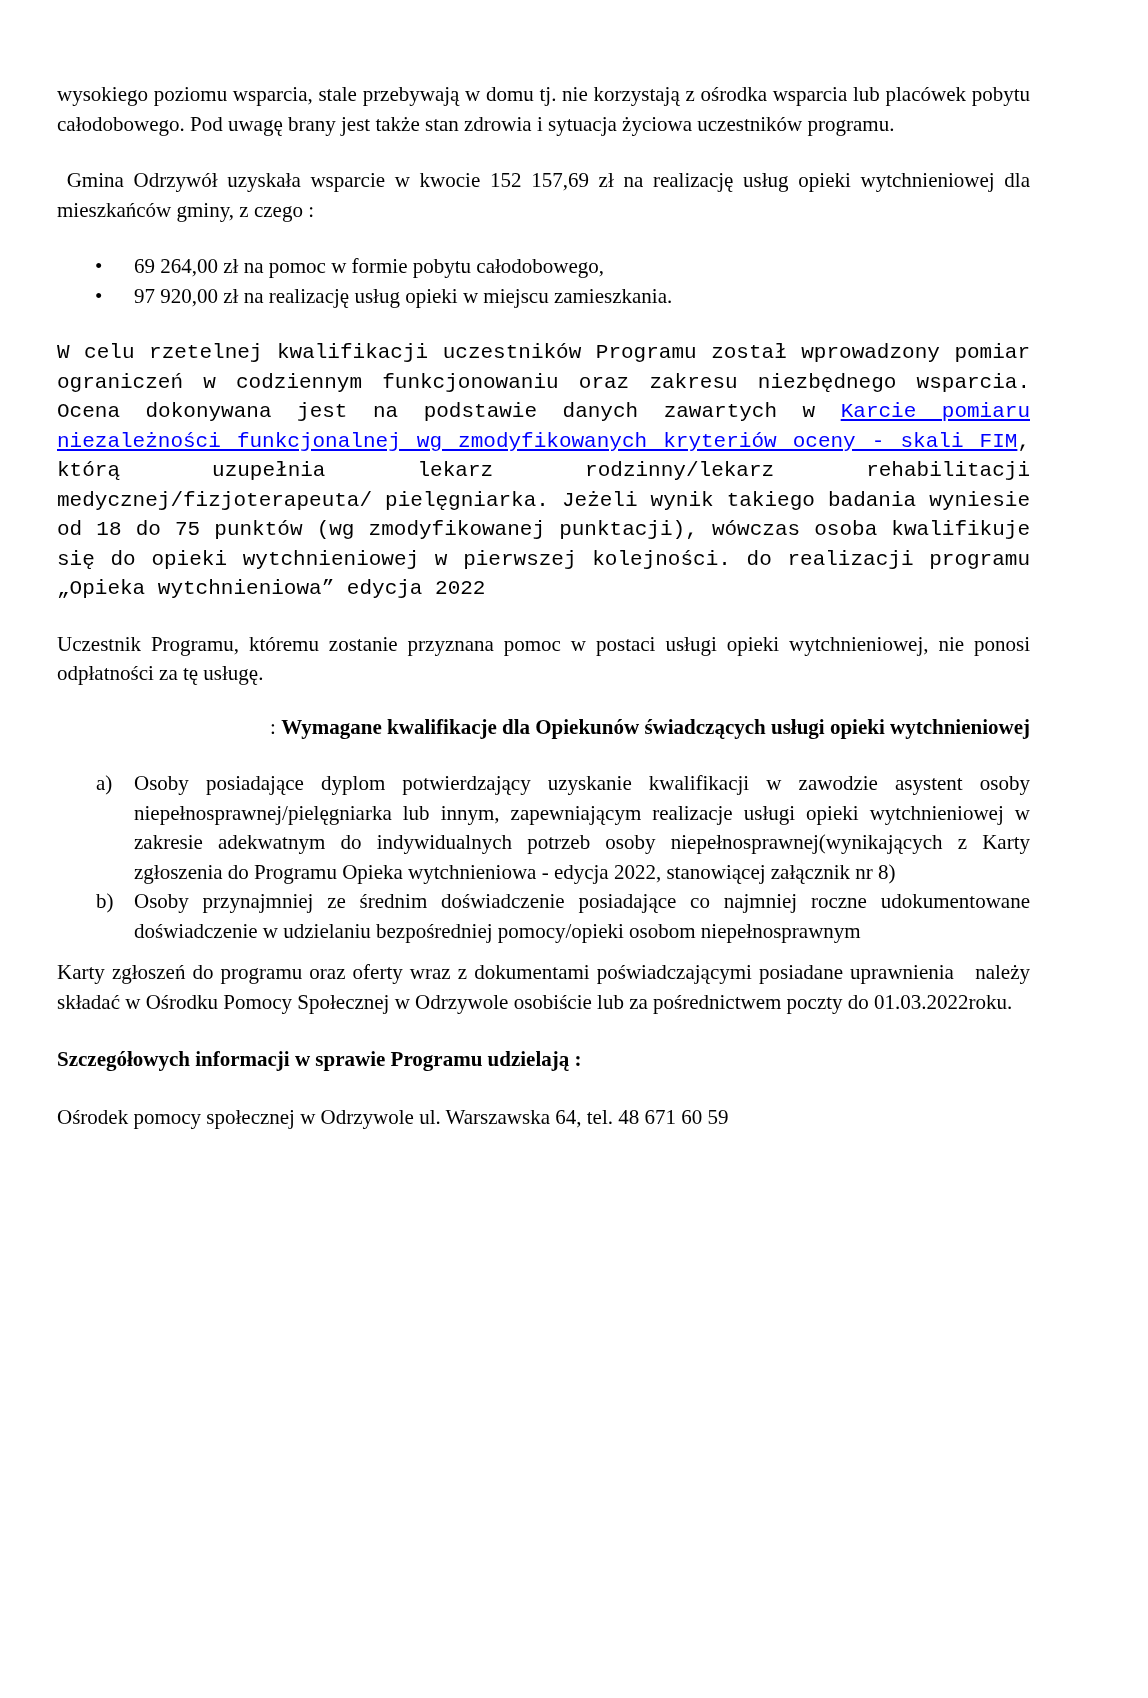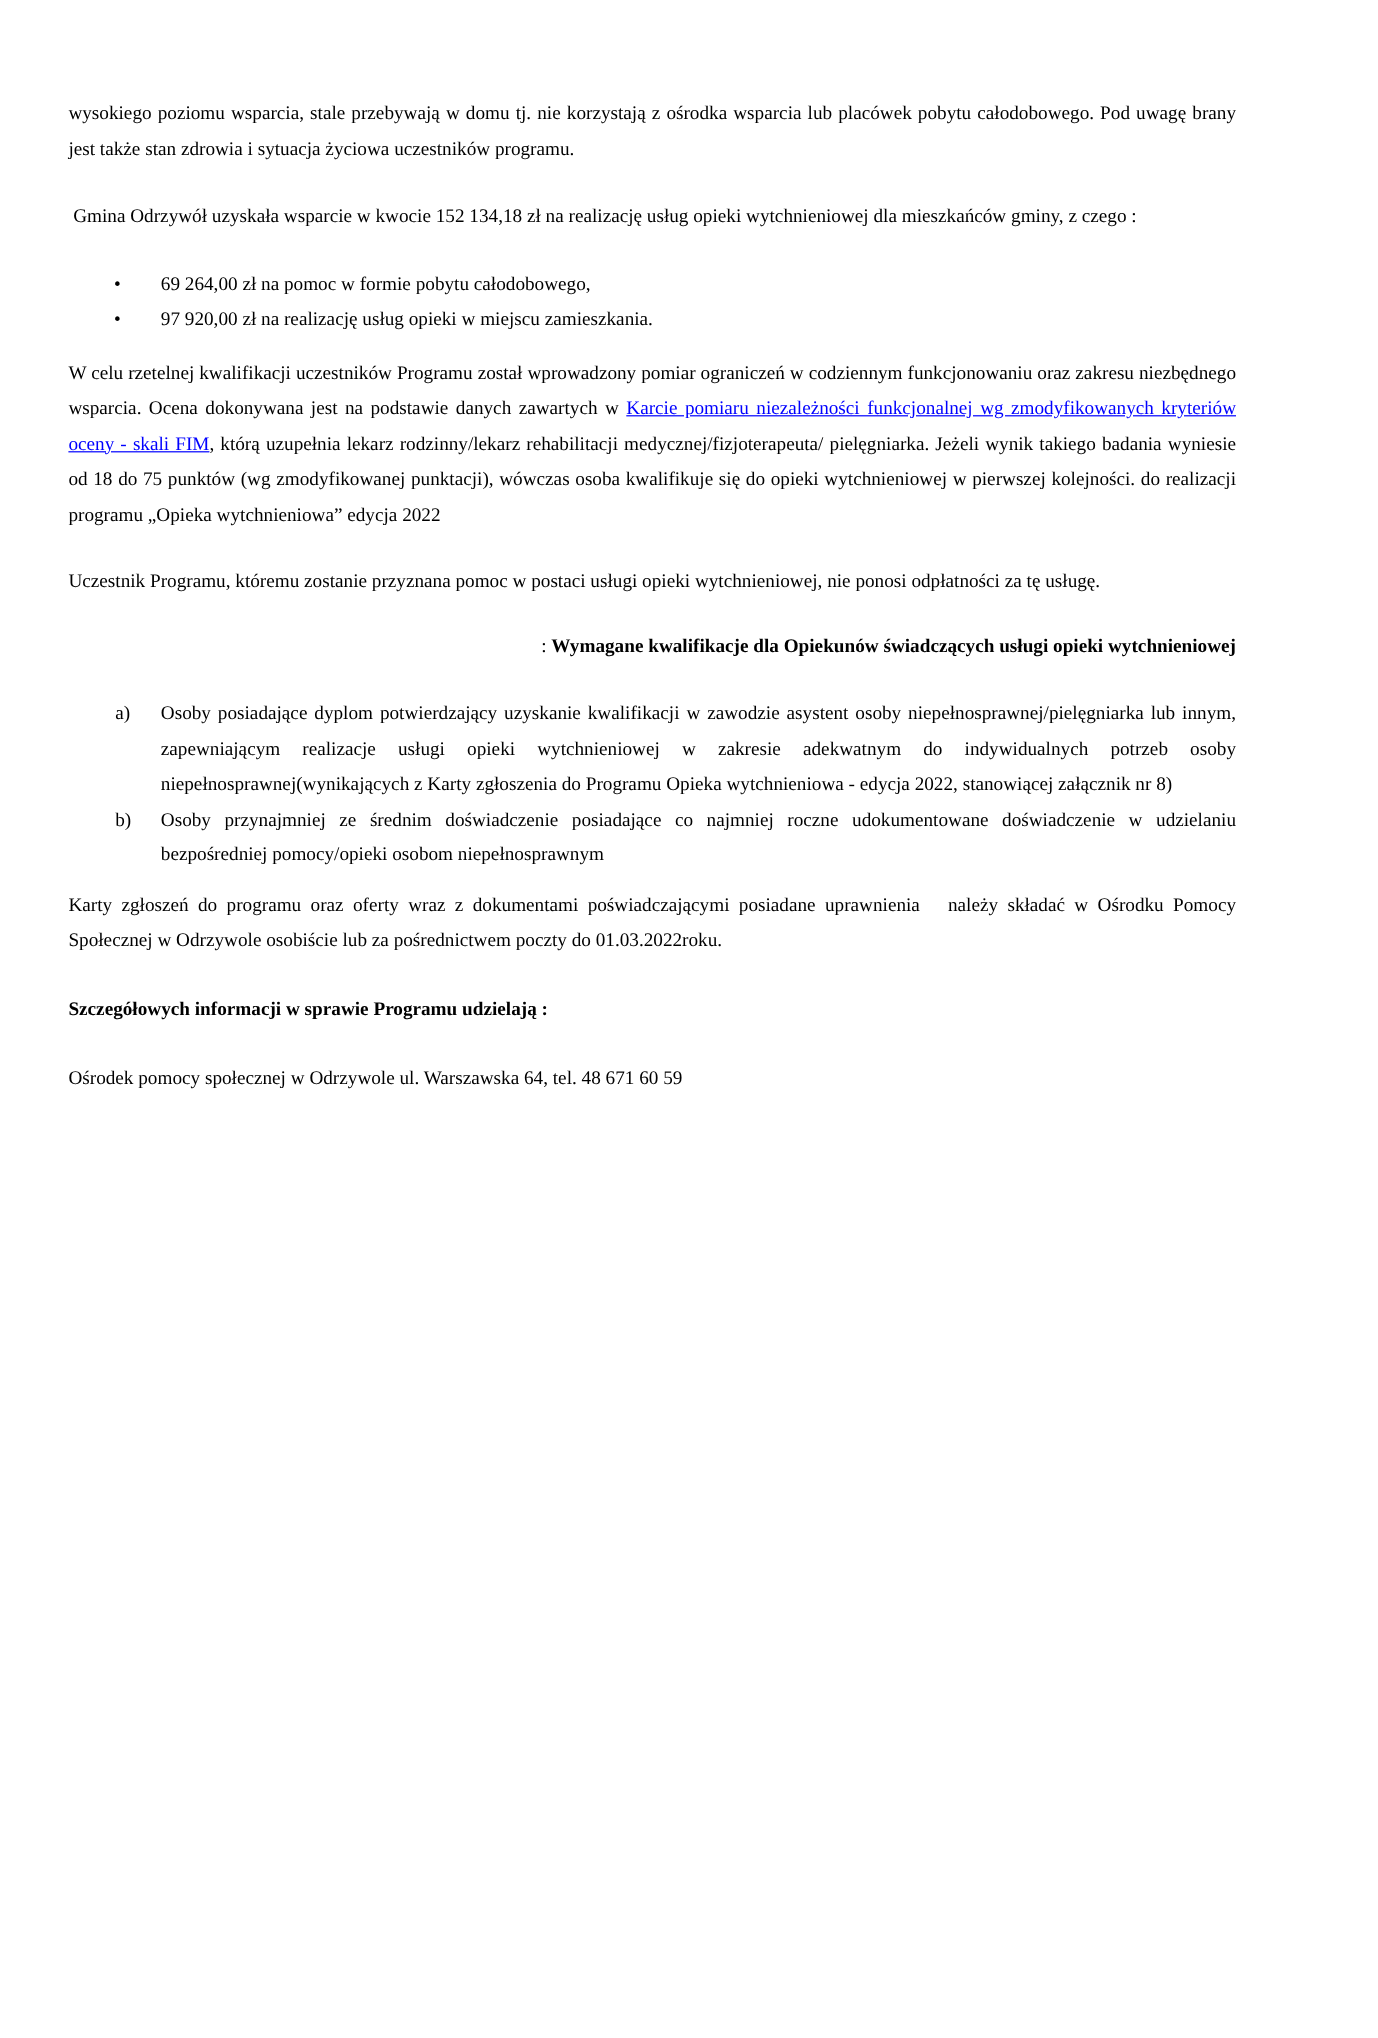--- a/index.html
+++ b/index.html
@@ -1,45 +1,45 @@
 <!DOCTYPE html>
 <html><head>
 <meta charset="utf-8">
 <style>
   html, body { margin: 0; padding: 0; background: #ffffff; }
   body { width: 1148px; height: 1698px; position: relative; overflow: hidden;
          font-family: "Liberation Serif", "DejaVu Serif", serif; color: #000; }
-  .page { position: absolute; left: 57px; top: 80px; width: 973px; font-size: 16px; line-height: 29.5px; }
+  .page { position: absolute; left: 57px; top: 80px; width: 973px; font-size: 21px; line-height: 29.5px; }
   p { margin: 0; text-align: justify; }
   .p1 { }
   .p2 { margin-top: 27px; }
   ul.bullets { margin: 27px 0 0 0; padding: 0 0 0 77px; list-style: none; }
   ul.bullets li { position: relative; line-height: 29.5px; }
   ul.bullets li .dot { position: absolute; left: -39px; top: 0; }
-  .p3 { margin-top: 15px; }
+  .p3 { margin-top: 27px; font-family: Liberation Mono, monospace; }
   a.link { color: #0000ff; text-decoration: underline; }
   .p4 { margin-top: 27px; line-height: 45px; }
   .p5 { margin-top: 26px; }
   .heading { margin-top: 24px; font-weight: normal; text-align: right; }
   .heading b { font-weight: bold; }
   ol.quals { margin: 27px 0 0 0; padding: 0 0 0 77px; list-style: none; }
   ol.quals li { position: relative; text-align: justify; }
   ol.quals li .marker { position: absolute; left: -38px; top: 0; }
   .p6 { margin-top: 12px; }
   .p7 { margin-top: 28px; text-align: left; font-weight: bold; }
   .p8 { margin-top: 28px; text-align: left; }
 </style>
 </head>
 <body>
 
 <div class="page">
 
   <p class="p1">wysokiego poziomu wsparcia, stale przebywają w domu tj. nie korzystają z ośrodka wsparcia lub placówek pobytu całodobowego. Pod uwagę brany jest także stan zdrowia i sytuacja życiowa uczestników programu.</p>
 
-  <p class="p2" style="white-space: pre-wrap;"> Gmina Odrzywół uzyskała wsparcie w kwocie 152 134,18 zł na realizację usług opieki wytchnieniowej dla mieszkańców gminy, z czego :</p>
+  <p class="p2" style="white-space: pre-wrap;"> Gmina Odrzywół uzyskała wsparcie w kwocie 152 157,69 zł na realizację usług opieki wytchnieniowej dla mieszkańców gminy, z czego :</p>
 
   <ul class="bullets">
     <li>
       <span class="dot">•</span>
       <span>69 264,00 zł na pomoc w formie pobytu całodobowego,</span>
     </li>
     <li>
       <span class="dot">•</span>
       <span>97 920,00 zł na realizację usług opieki w miejscu zamieszkania.</span>
     </li>

